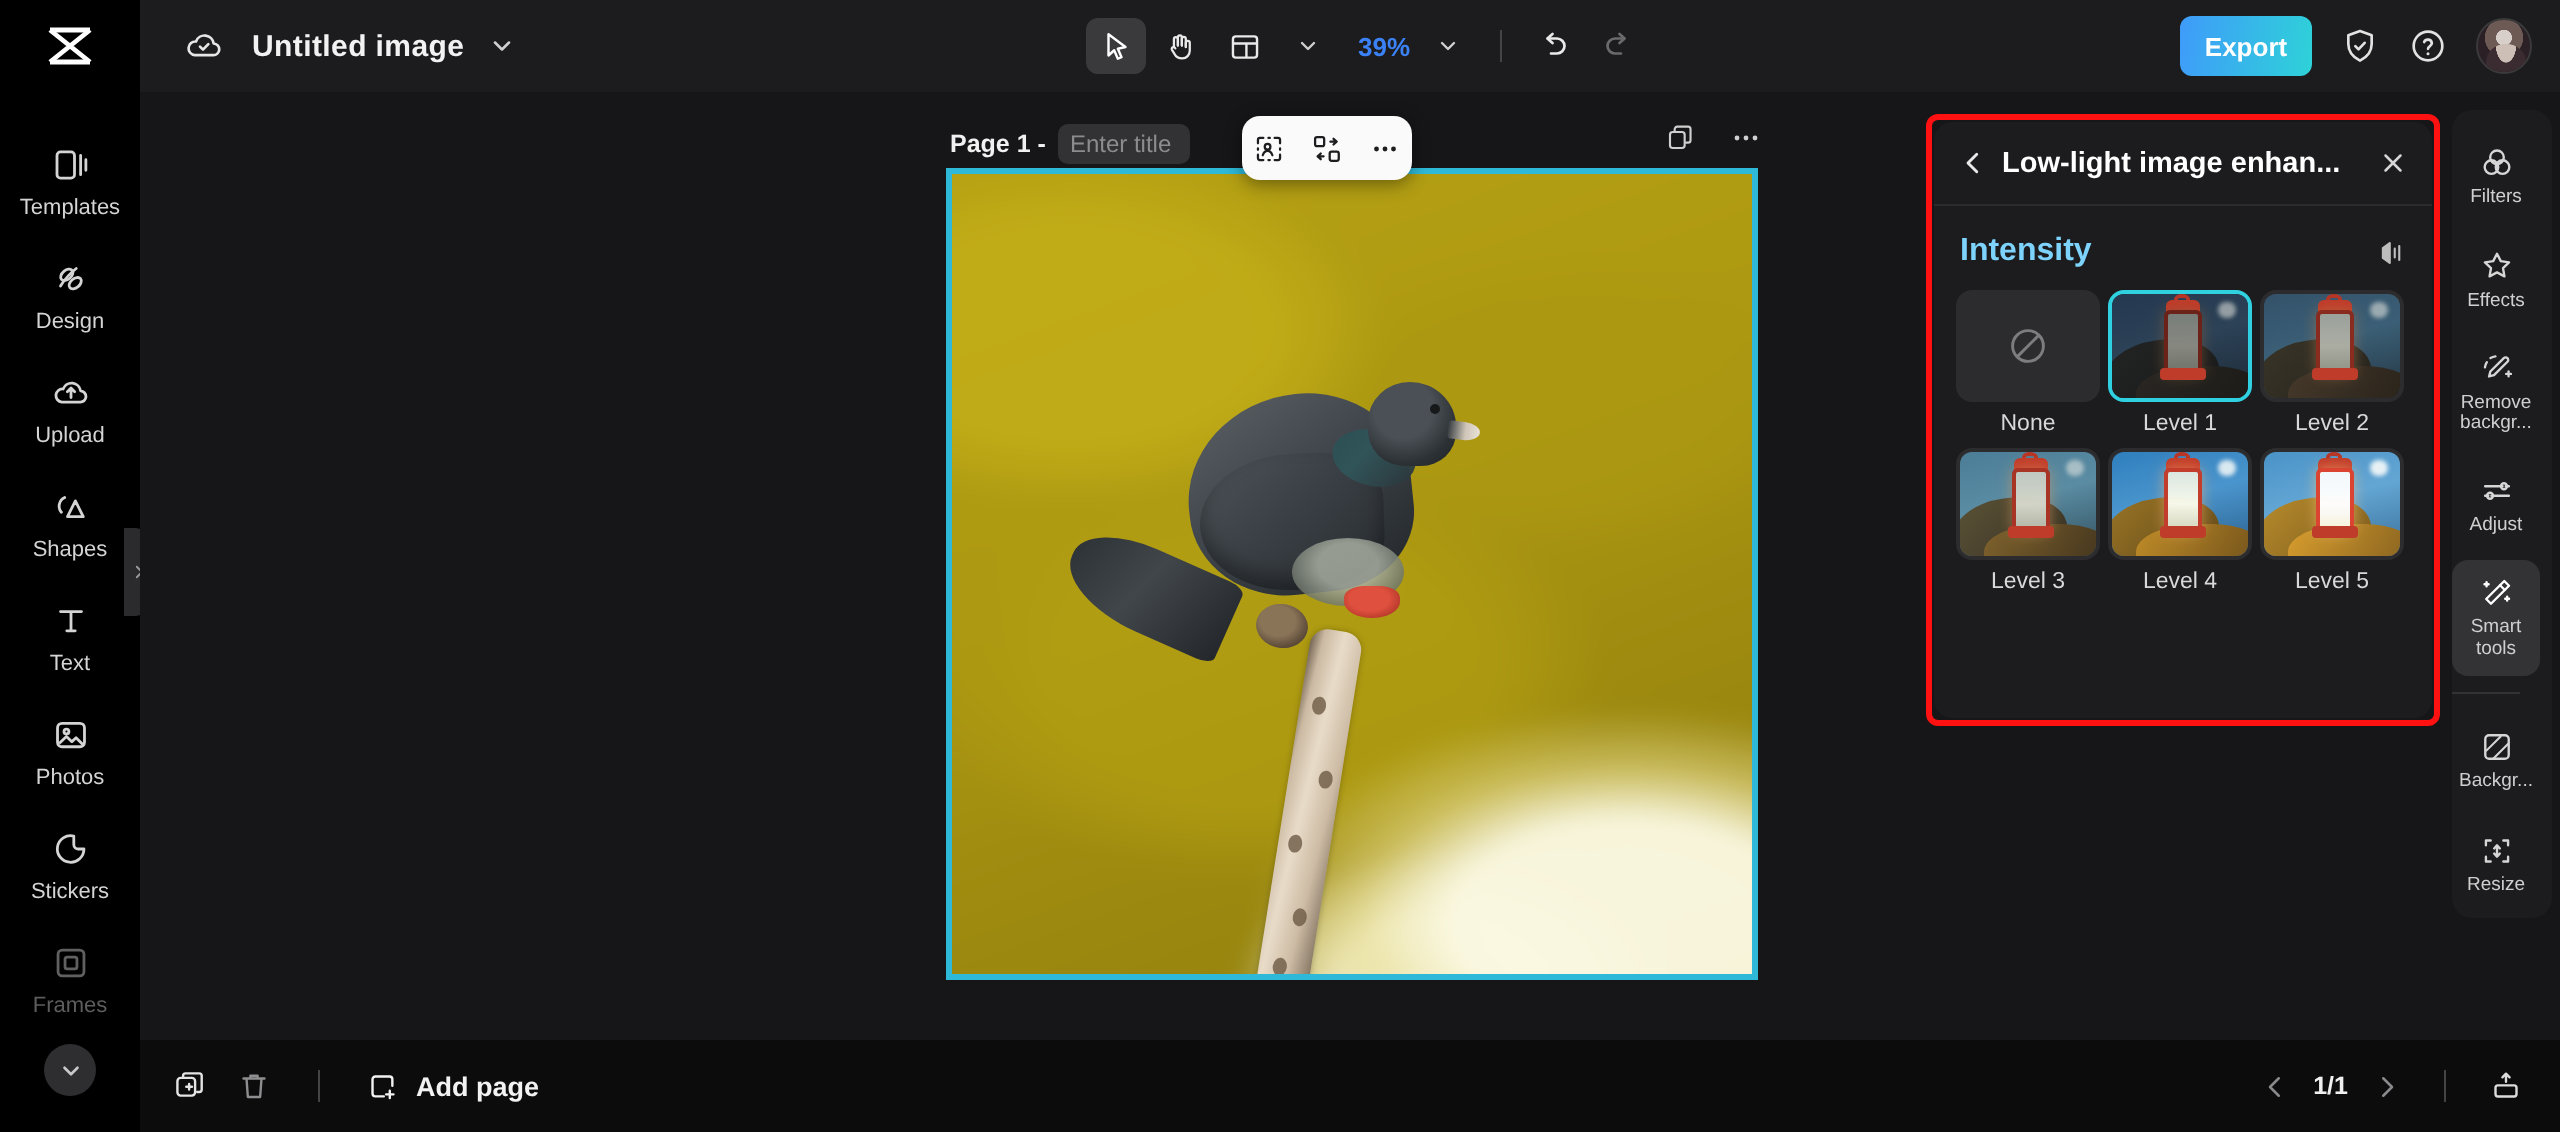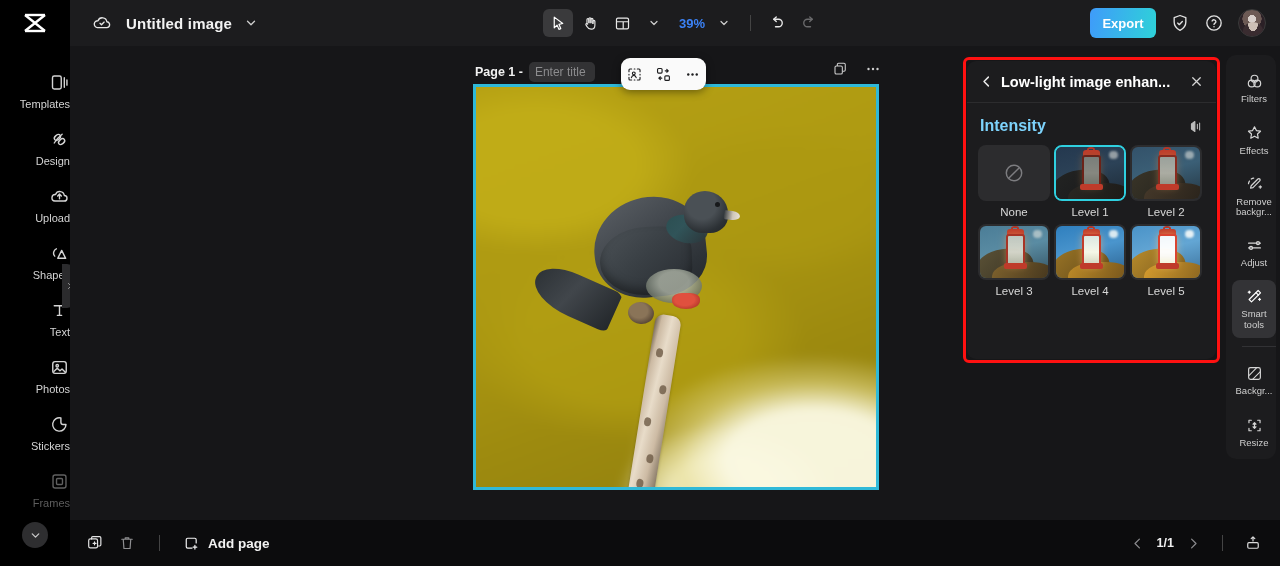--- a/index.html
+++ b/index.html
@@ -65,21 +65,21 @@
   }
 
   
   .leftrail {
     position: absolute; left: 0; top: 46px; width: 70px; height: 520px;
     background: #000; display: flex; flex-direction: column; align-items: center;
     padding-top: 16px;
   }
   .rail-item {
     width: 70px; height: 57px; display: flex; flex-direction: column;
-    align-items: flex-end; justify-content: center; gap: 5px; color: #cfcfcf;
+    align-items: center; justify-content: center; gap: 5px; color: #cfcfcf;
   }
   .rail-item .lbl { font-size: 11px; color: #d4d4d4; }
   .rail-item.dim .lbl { color: #5d5d5d; }
   .rail-item.dim svg { opacity: .45; }
   .rail-chev {
     width: 26px; height: 26px; border-radius: 50%; background: #2e2e30;
     display: flex; align-items: center; justify-content: center;
     color: #c8c8c8; margin-top: 4px;
   }
   .rail-handle {
@@ -274,21 +274,21 @@
   }
   .lant .moon {
     position: absolute; right: 9%; top: 7%; width: 13%; height: 17%;
     background: rgba(235,235,228,.55); border-radius: 50%; filter: blur(1px);
   }
 
   
   .rightrail {
     position: absolute; right: 4px; top: 55px; width: 50px; height: 404px;
     background: #1c1c1e; border-radius: 10px;
-    display: flex; flex-direction: column; align-items: flex-end; padding-top: 8px; margin-left: 22px;
+    display: flex; flex-direction: column; align-items: flex-start; padding-top: 8px; margin-left: 22px;
   }
   .rr-item {
     width: 44px; height: 52px; border-radius: 8px;
     display: flex; flex-direction: column; align-items: center; justify-content: center;
     gap: 3px; color: #d6d6d6; margin-bottom: 2px;
   }
   .rr-item.active { background: #333336; }
   .rr-item .rl { font-size: 9.5px; color: #cfcfcf; line-height: 1.08; text-align: center; }
   .rr-item.tall { height: 60px; }
   .rr-sep { width: 34px; height: 1px; background: #323235; margin: 6px 0 8px 0; }

